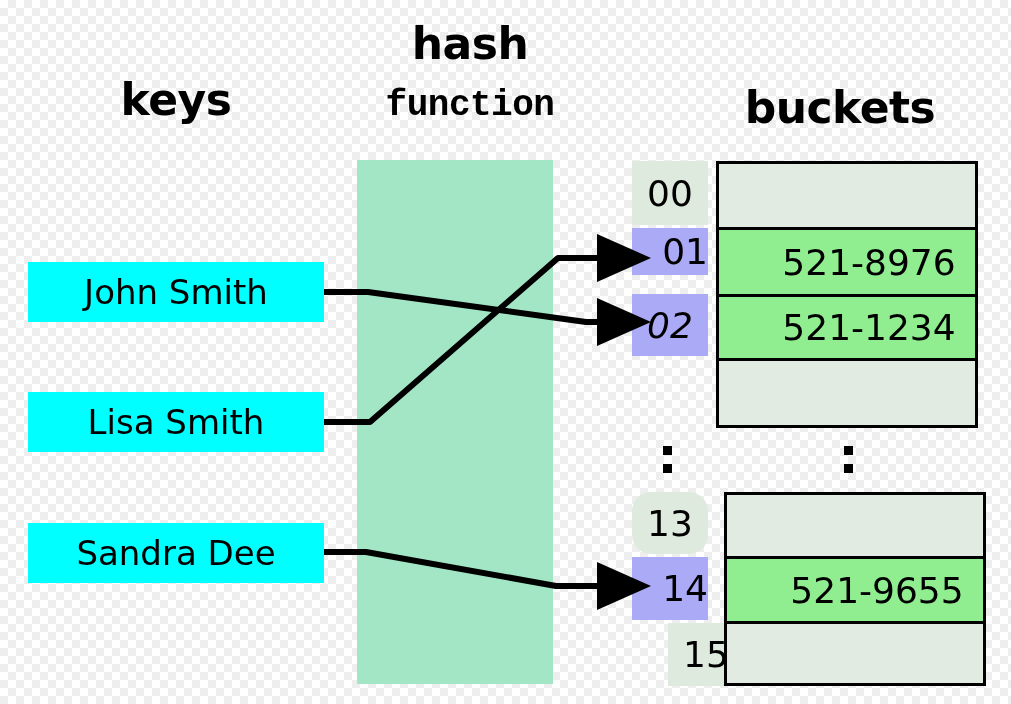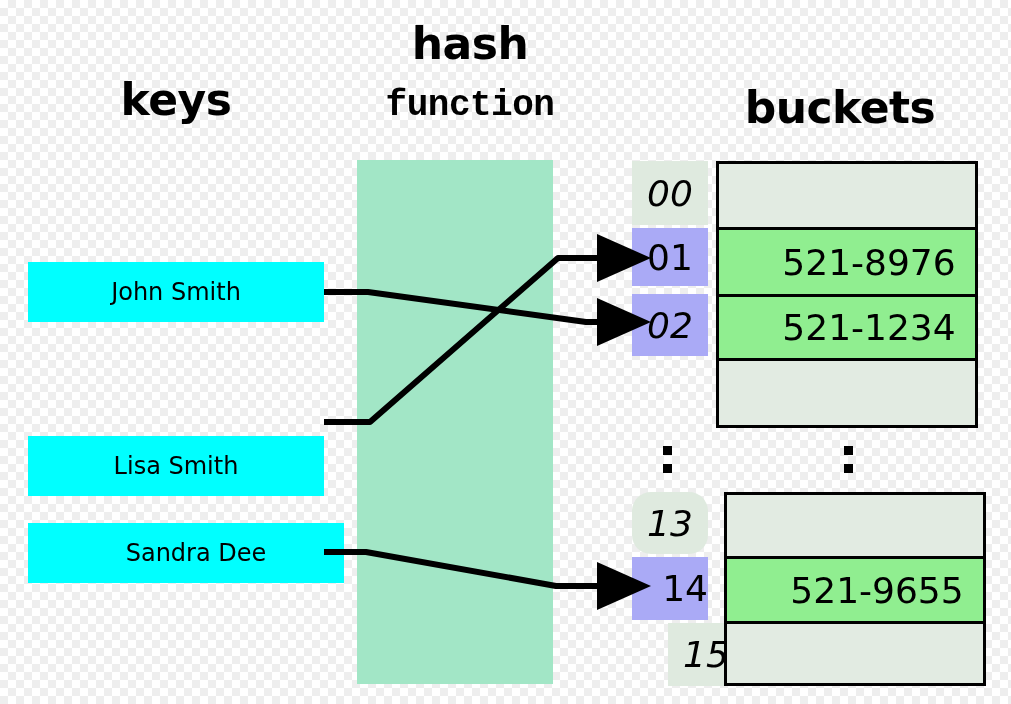--- a/index.html
+++ b/index.html
@@ -47,40 +47,40 @@
   
   .key-box {
     position: absolute;
     left: 28px;
     width: 296px;
     height: 60px;
     background: #00ffff;
     display: flex;
     align-items: center;
     justify-content: center;
-    font-size: 24px;
+    font-size: 34px;
     color: #000000;
     white-space: nowrap;
   }
   #key-0 { top: 262px; }
-  #key-1 { top: 392px; margin-top: 44px; }
-  #key-2 { top: 523px; padding-left: 20px; }
+  #key-1 { top: 392px; }
+  #key-2 { top: 523px; }
 
   
   .idx-cell {
     position: absolute;
     left: 632px;
     width: 76px;
     display: flex;
     align-items: center;
     justify-content: center;
     font-size: 36px;
     color: #000000;
   }
-  .idx-plain  { background: #dfeadf; font-style: italic; }
+  .idx-plain  { background: #dfeadf; }
   .idx-hit    { background: #aaaaf6; }
 
   
   .bucket-table {
     position: absolute;
     left: 716px;
     width: 262px;
     border: 3px solid #000000;
     box-sizing: border-box;
     background: #e2ebe2;
@@ -133,21 +133,21 @@
   <div class="key-box" id="key-1">
     <span>Lisa Smith</span>
   </div>
   <div class="key-box" id="key-2">
     <span>Sandra Dee</span>
   </div>
 
   <div class="idx-cell idx-plain" style="top:161px;height:64px;">
     <span>00</span>
   </div>
-  <div class="idx-cell idx-hit" style="top:228px;height:58px;">
+  <div class="idx-cell idx-hit" style="top:228px;height:47px;justify-content:flex-end;">
     <span>01</span>
   </div>
   <div class="idx-cell idx-hit" style="top:294px;height:62px;font-style:italic;">
     <span>02</span>
   </div>
 
   <div class="idx-cell idx-plain" style="top:492px;height:62px;border-radius:19px;">
     <span>13</span>
   </div>
   <div class="idx-cell idx-hit" style="top:557px;height:63px;justify-content:flex-end;">

